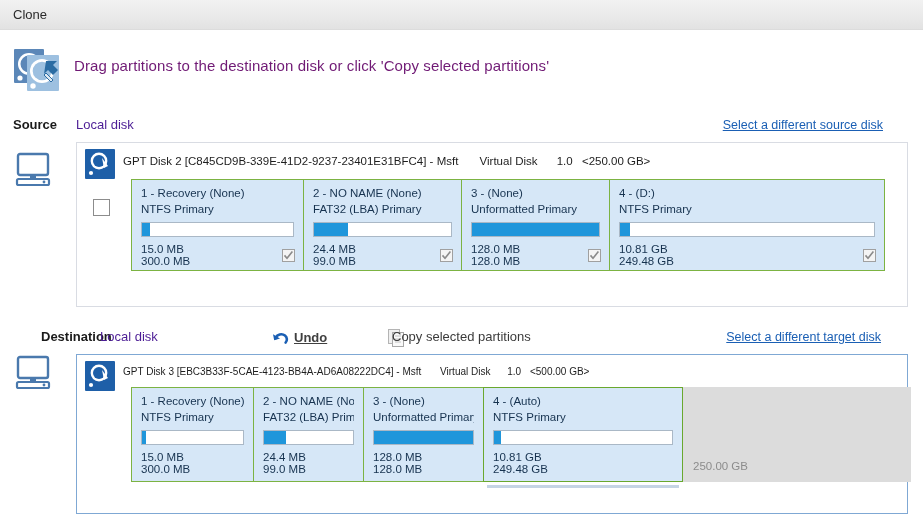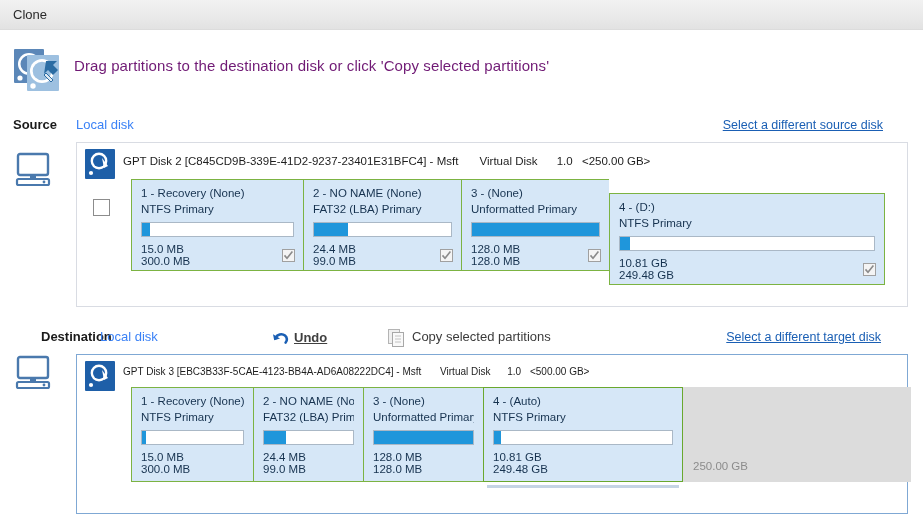--- a/index.html
+++ b/index.html
@@ -25,21 +25,21 @@
   
   .header { position:absolute; left:0; top:38px; width:923px; height:62px; }
   .header-icon { position:absolute; left:13px; top:9px; width:48px; height:46px; }
   .header-text {
     position:absolute; left:74px; top:19px;
     font-size:15px; color:#701a75; letter-spacing:0.1px;
   }
 
   
   .sect-label { position:absolute; font-size:13px; font-weight:bold; color:#1a1a1a; }
-  .sect-sub  { position:absolute; font-size:13px; color:#3b82f6; }
+  .sect-sub  { position:absolute; font-size:13px; color:#4c1d95; }
   .link {
     position:absolute; font-size:12.5px; color:#1a5fb4;
     text-decoration:underline; cursor:pointer; white-space:nowrap;
   }
 
   
   .tool { position:absolute; font-size:13px; white-space:nowrap; }
   .tool-undo { color:#404040; text-decoration:underline; cursor:pointer;font-weight:bold; }
   .tool-copy { color:#3b3b3b; }
   .tool-ico { position:absolute; }
@@ -65,21 +65,21 @@
   .cb.sm svg { display:block; }
 
   
   .strip { position:absolute; display:flex; }
   .part {
     position:relative; background:#d6e7f7;
     border:1px solid #7cb342; border-right:none;
     padding:7px 9px 0 9px;
     height:100%;
   }
-  .part:last-child { border-right:1px solid #7cb342;margin-top:14px; }
+  .part:last-child { border-right:1px solid #7cb342; }
   .part.sel { border:1px solid #6aa82e; }
   .part .p-title { font-size:11.5px; color:#16324f; white-space:nowrap; overflow:hidden; }
   .part .p-fs    { font-size:11.5px; color:#16324f; margin-top:4px; white-space:nowrap; overflow:hidden;}
   .bar {
     margin-top:7px; height:15px; background:#ffffff;
     border:1px solid #aab8c6; position:relative; overflow:hidden;
   }
   .bar .fill { position:absolute; left:0; top:0; bottom:0; background:#1f96db; }
   .p-used, .p-size { font-size:11.5px; color:#16324f; white-space:nowrap; }
   .p-used { margin-top:6px; }
@@ -230,21 +230,21 @@
 
   <div class="tool-ico" style="left:388px; top:329px;">
     <svg width="18" height="18" viewBox="0 0 18 18">
       <rect x="0.5" y="0.5" width="11" height="14" fill="#efefef" stroke="#b4b4b4"></rect>
       <rect x="4.5" y="3.5" width="11" height="14" fill="#f9f9f9" stroke="#a8a8a8"></rect>
       <line x1="7" y1="7" x2="13" y2="7" stroke="#c2c2c2"></line>
       <line x1="7" y1="10" x2="13" y2="10" stroke="#c2c2c2"></line>
       <line x1="7" y1="13" x2="13" y2="13" stroke="#c2c2c2"></line>
     </svg>
   </div>
-  <div class="tool tool-copy" style="left:412px; top:329px;">Copy selected partitions</div>
+  <div class="tool tool-copy" style="left:392px; top:329px;">Copy selected partitions</div>
 
   <div class="link" style="right:42px; top:330px;">Select a different target disk</div>
 
   <div class="dev-icon" style="left:14px; top:355px;">
     <svg width="42" height="36" viewBox="0 0 42 36">
       <rect x="4" y="2" width="30" height="21" rx="2" fill="none" stroke="#4a79ad" stroke-width="2.4"></rect>
       <rect x="16" y="23" width="6" height="4" fill="#4a79ad"></rect>
       <rect x="3" y="27" width="32" height="6" rx="1.6" fill="none" stroke="#4a79ad" stroke-width="2.2"></rect>
       <circle cx="30" cy="30" r="1.4" fill="#4a79ad"></circle>
     </svg>

